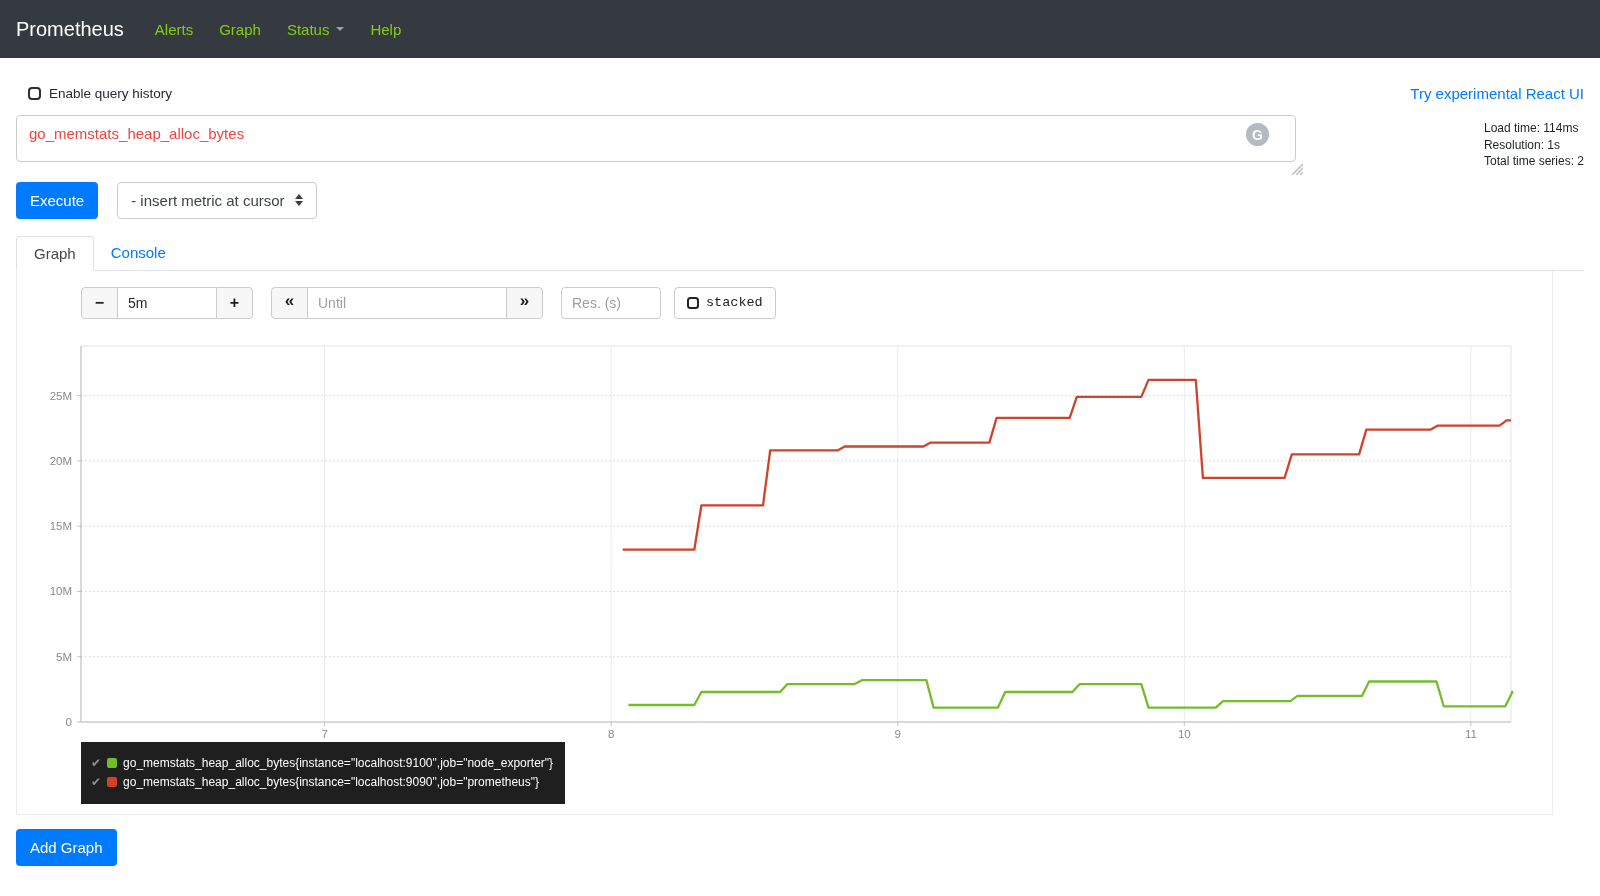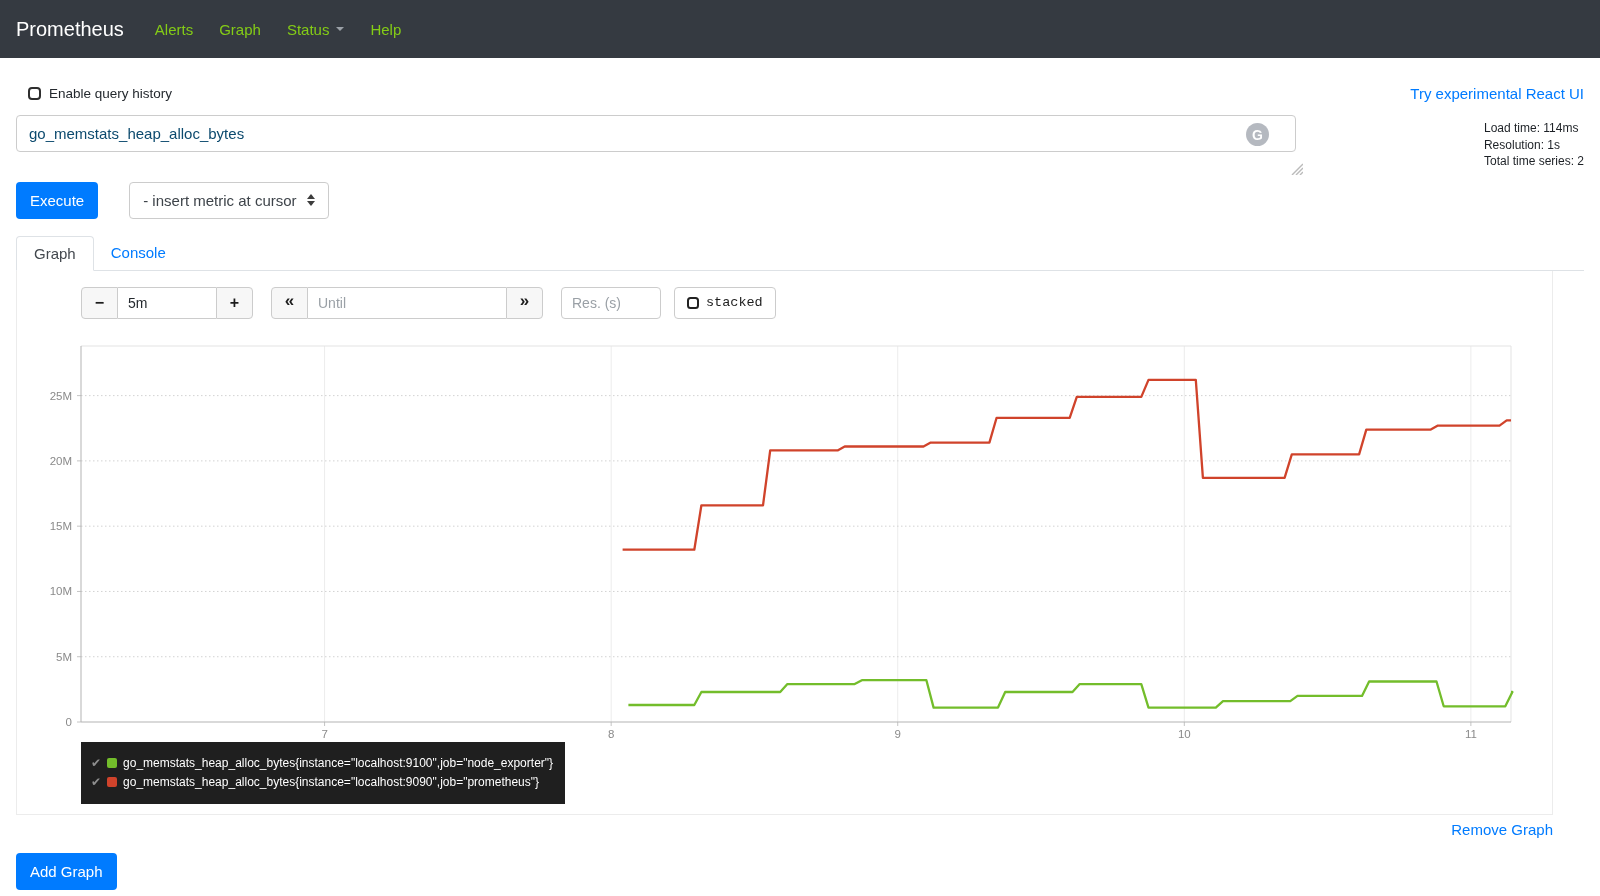--- a/index.html
+++ b/index.html
@@ -18,30 +18,30 @@
   
   .history-row { margin-top:27px; display:flex; justify-content:space-between; align-items:center;margin-left:12px; }
   .history-left { display:flex; align-items:center; font-size:13.5px; color:#24292e; }
   .cbx { display:inline-block; width:13px; height:13px; border:2px solid #2e2e2e; border-radius:4px;
     background:#fff; margin-right:8px; flex:0 0 auto; cursor:pointer; }
   .link { color:#007bff; font-size:15px; text-decoration:none; cursor:pointer; }
 
   
   .query-row { display:flex; margin-top:13px; }
   .query-wrap { position:relative; width:1280px; }
-  .query-input { width:100%; height:37px; border:1px solid #ccc; border-radius:4px; padding:9px 44px 9px 12px;
-    font-size:15px; color:#0c4a6e; resize:none; font-family:inherit; display:block; outline:none; }
+  .query-input { width:100%; height:47px; border:1px solid #ccc; border-radius:4px; padding:9px 44px 9px 12px;
+    font-size:15px; color:#ef4444; resize:none; font-family:inherit; display:block; outline:none; }
   .grammarly { position:absolute; right:27px; top:8px; width:23px; height:23px; border-radius:50%;
     background:#a3a8b1; opacity:.8; color:#fff; font-weight:bold; font-size:14px;
     display:flex; align-items:center; justify-content:center; cursor:pointer; }
   .grip { position:absolute; right:-7px; bottom:-9px; }
   .stats { margin-left:auto; font-size:12px; line-height:16.5px; color:#1d2126; padding-top:5px; white-space:nowrap; }
 
   
-  .exec-row { display:flex; margin-top:12px; gap:31px; }
+  .exec-row { display:flex; margin-top:12px; gap:19px; }
   .btn-primary { background:#007bff; color:#fff; border:none; border-radius:4px; font-size:15px;
     padding:0 14px; height:37px; cursor:pointer; font-family:inherit; }
   .metric-select { display:flex; align-items:center; border:1px solid #ccc; border-radius:4px;
     padding:0 13px; height:37px; font-size:15px; color:#3e444a; background:#fff; cursor:pointer; }
   .caret-updown { display:inline-flex; flex-direction:column; gap:2px; margin-left:10px; }
   .caret-updown i { display:block; width:0; height:0; border-left:4px solid transparent; border-right:4px solid transparent; }
   .caret-updown .up { border-bottom:5px solid #3c3c3c; }
   .caret-updown .dn { border-top:5px solid #3c3c3c; }
 
   
@@ -226,21 +226,18 @@
       </div>
       <div class="legend-row">
         <span class="legend-check">✔</span>
         <span class="legend-swatch" style="background: rgb(208, 67, 43);"></span>
         <span>go_memstats_heap_alloc_bytes{instance="localhost:9090",job="prometheus"}</span>
       </div>
     </div>
 
   </div>
 
-  <div class="remove-row">
-    <a class="link">Remove Graph</a>
-  </div>
 
   <div class="add-row">
     <button class="btn-primary">Add Graph</button>
   </div>
 
 </div>
 
 </body></html>

